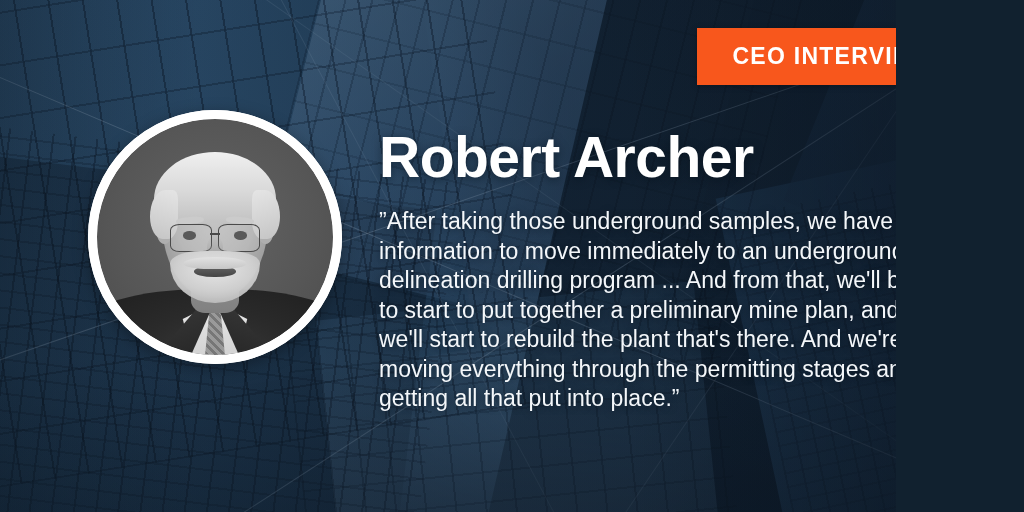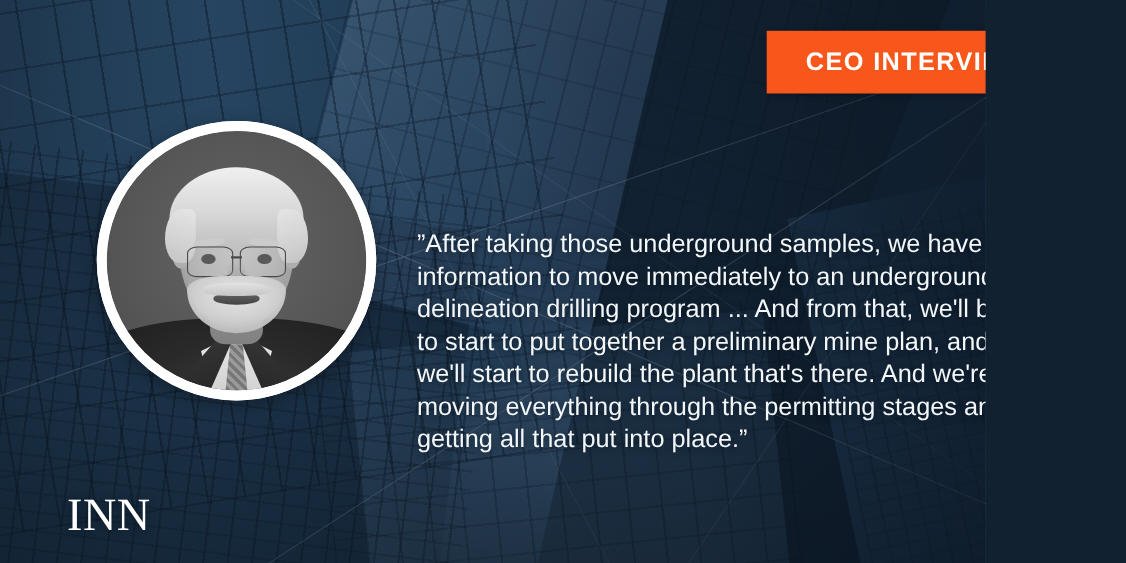--- a/index.html
+++ b/index.html
@@ -257,18 +257,18 @@
       <div class="ph-glassR"></div>
       <div class="ph-bridge"></div>
       <div class="ph-nose"></div>
       <div class="ph-beard"></div>
       <div class="ph-mouthcut"></div>
       <div class="ph-stash"></div>
     </div>
     <div class="portrait-ring"></div>
   </div>
 
+  <div class="name">Robert Archer</div>
 
   <div class="quote">”After taking those underground samples, we have enough information to move immediately to an underground delineation drilling program ... And from that, we'll be able to start to put together a preliminary mine plan, and then we'll start to rebuild the plant that's there. And we're moving everything through the permitting stages and getting all that put into place.”</div>
 
-  <div class="logo">INN</div>
 
 </div>
 
 </body></html>

